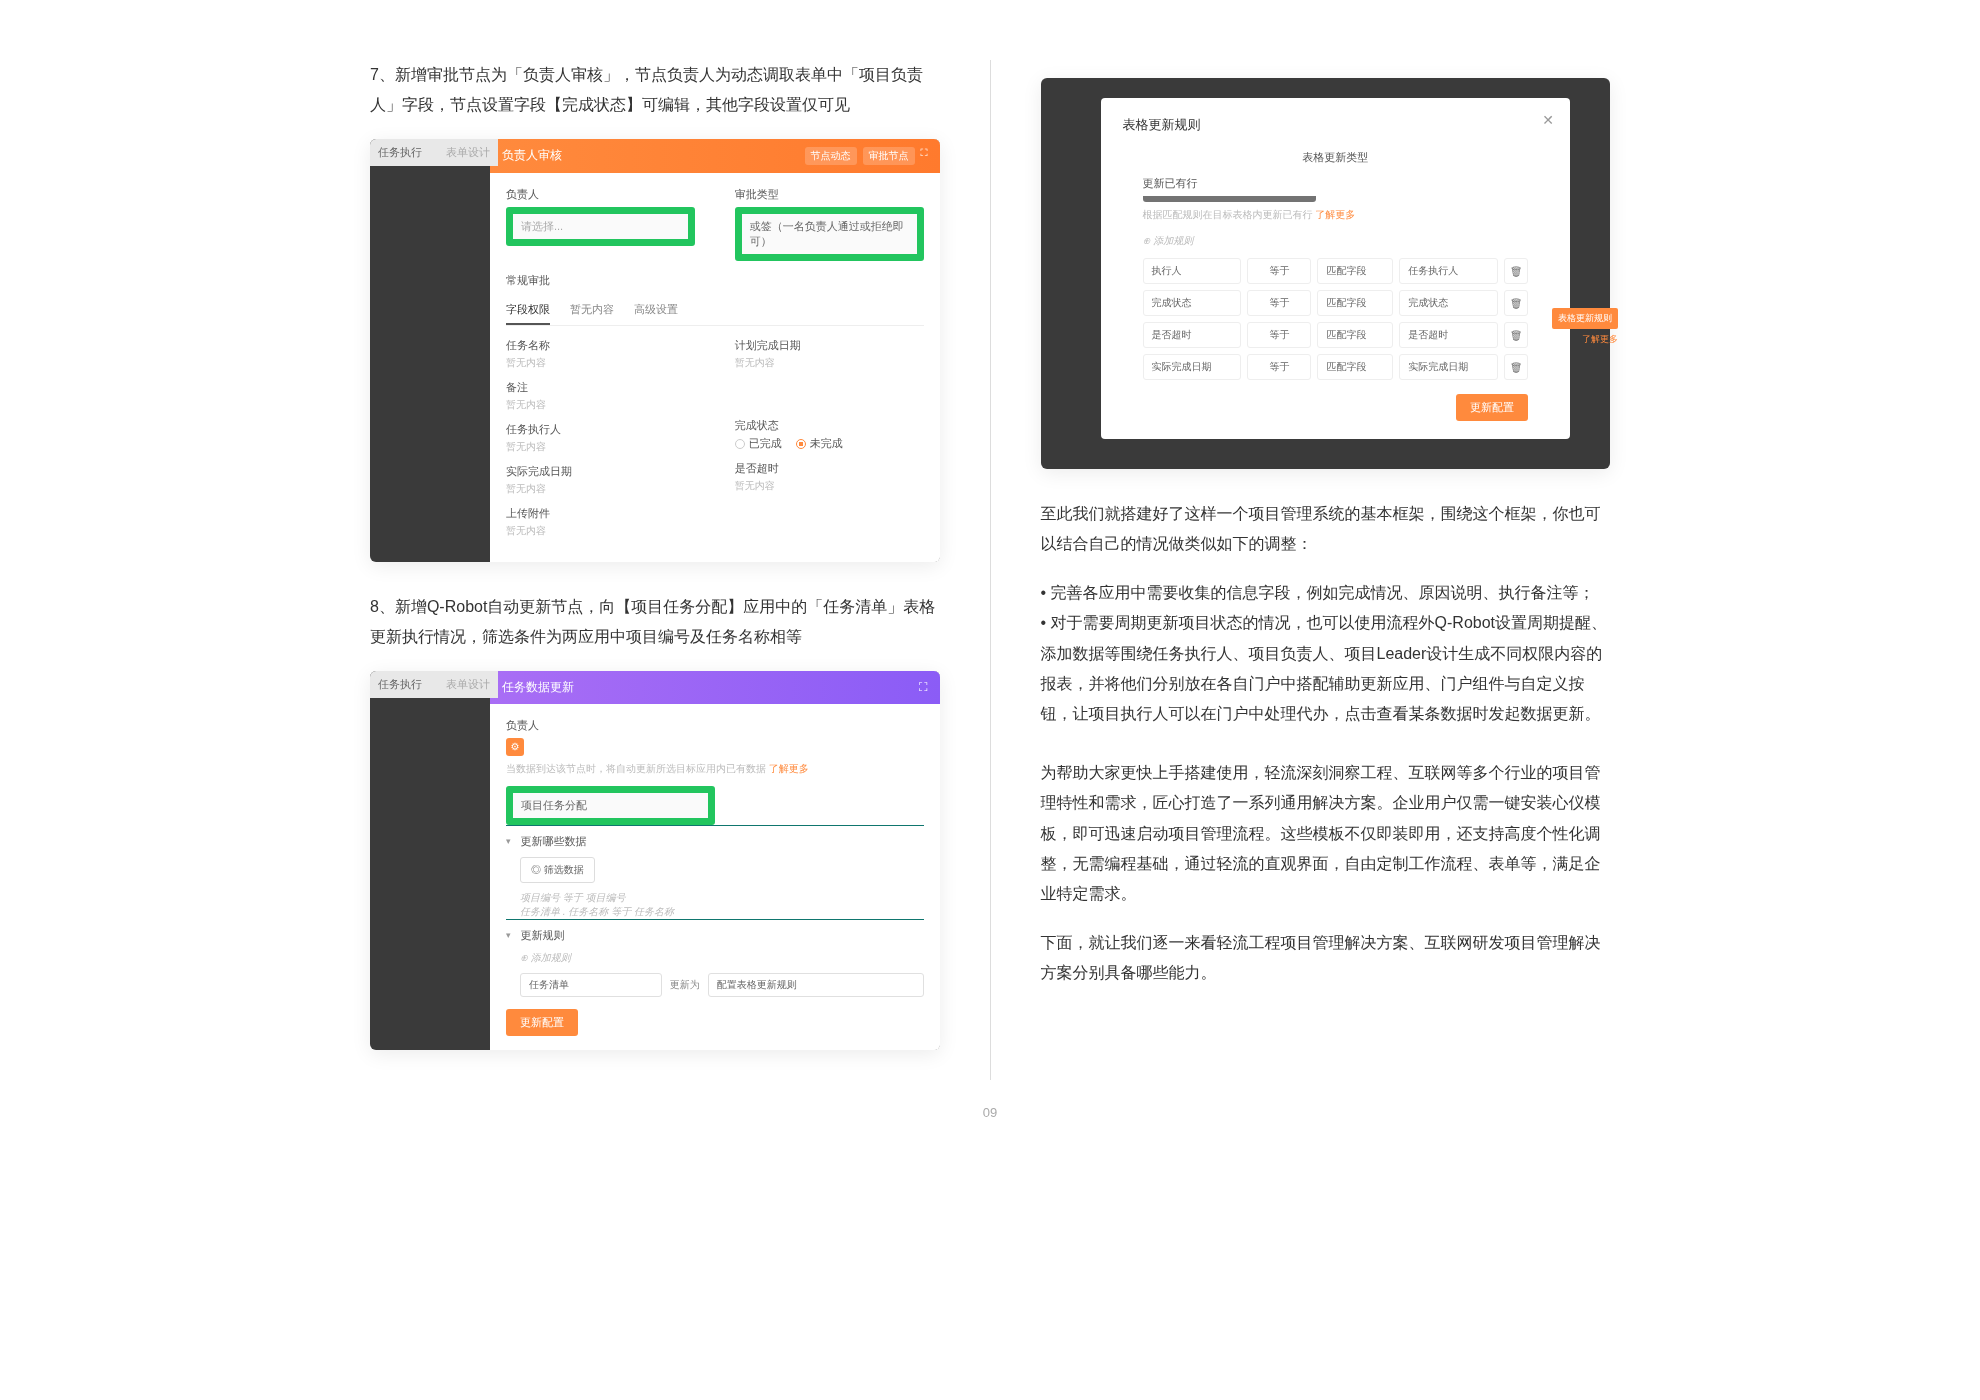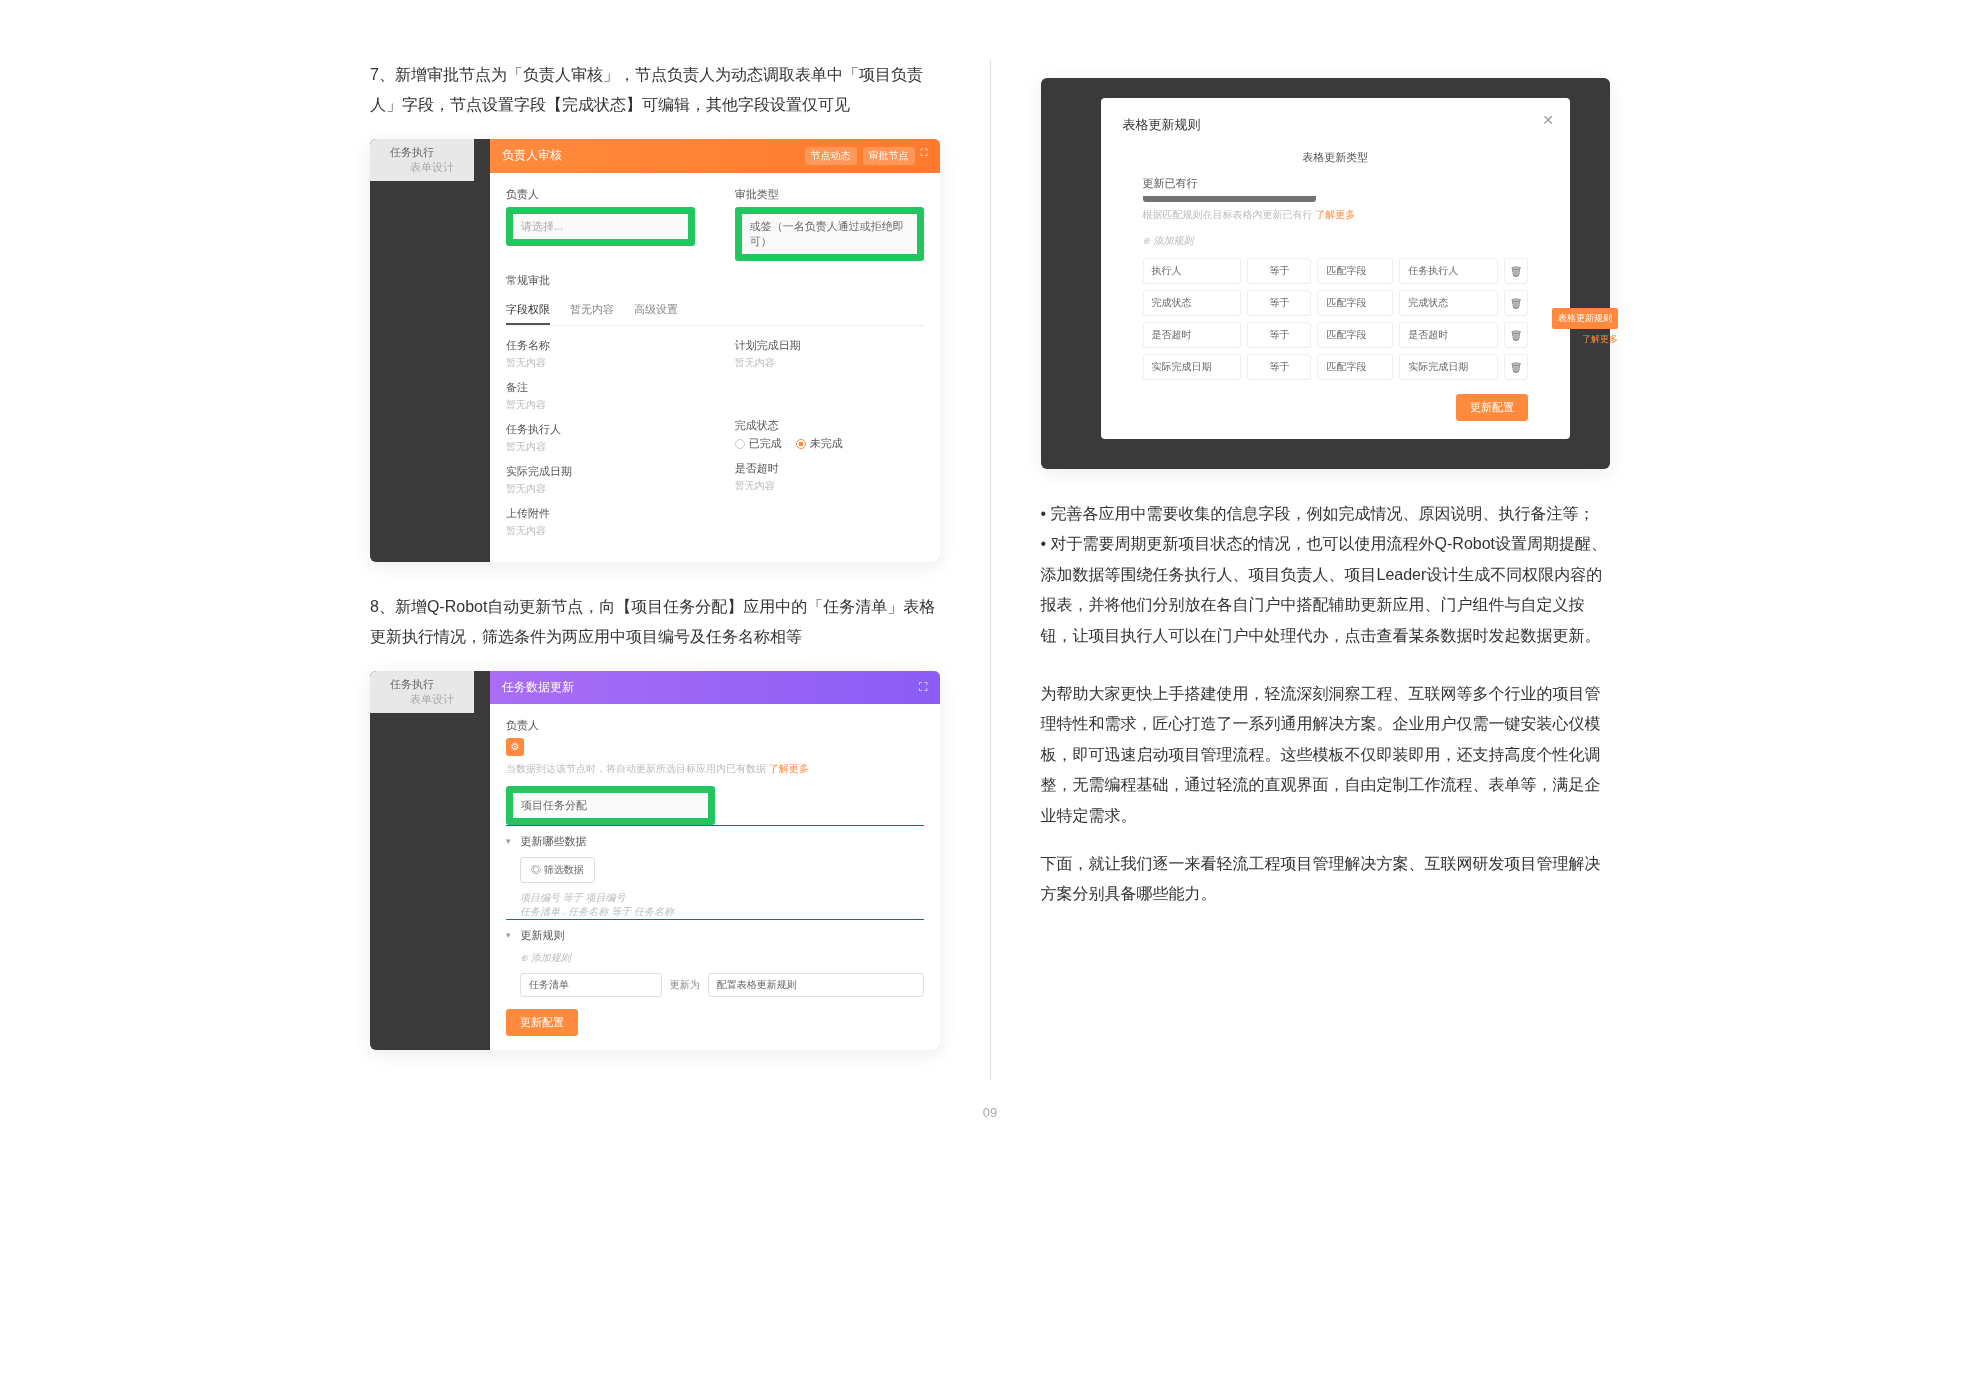--- a/index.html
+++ b/index.html
@@ -6,21 +6,21 @@
 body { font-family: -apple-system, "PingFang SC", "Microsoft YaHei", sans-serif; background: #fff; color: #333; }
 .page { width: 1320px; margin: 0 auto; display: flex; gap: 40px; padding: 60px 40px; position: relative; }
 .col { flex: 1; min-width: 0; }
 .divider { width: 1px; background: #ddd; margin: 0 10px; }
 .body-text { font-size: 16px; line-height: 1.9; margin-bottom: 18px; }
 .bullet { font-size: 16px; line-height: 1.9; }
 
 
 .shot { border-radius: 6px; overflow: hidden; margin: 18px 0 30px; box-shadow: 0 4px 20px rgba(0,0,0,0.08); background: #3a3a3a; position: relative; font-size: 11px; }
 .shot .panel { background: #fff; margin-left: 120px; border-radius: 4px 0 0 0; }
-.shot-left-label { position:absolute; left:0; top:0; width:104px; background:#e8e8e8; color:#666; font-size:11px; padding:6px 20px; }
+.shot-left-label { position:absolute; left:0; top:0; width:128px; background:#e8e8e8; color:#666; font-size:11px; padding:6px 8px; }
 
 
 .hdr-orange { background: linear-gradient(90deg,#ff8a3d,#ff7a2d); color:#fff; padding:8px 12px; font-size:12px; display:flex; justify-content:space-between; align-items:center; }
 .hdr-purple { background: linear-gradient(90deg,#a96ef5,#8b5cf6); color:#fff; padding:8px 12px; font-size:12px; display:flex; justify-content:space-between; align-items:center; }
 .hdr-badges { display:flex; gap:6px; font-size:10px;justify-content:center; }
 .hdr-badge { background:rgba(255,255,255,0.2); padding:2px 6px; border-radius:3px; }
 
 .form-area { padding: 14px 16px; background:#fff; color:#555; font-size:11px; }
 .form-row { display:flex; gap:40px; margin-bottom:12px; }
 .form-field { flex:1; }
@@ -247,20 +247,21 @@
           </div>
           <div class="modal-footer">
             <button class="btn-primary">更新配置</button>
           </div>
         </div>
       </div>
       <div class="side-tag">表格更新规则</div>
       <div class="side-sub">了解更多</div>
     </div>
 
+    <p class="body-text">至此我们就搭建好了这样一个项目管理系统的基本框架，围绕这个框架，你也可以结合自己的情况做类似如下的调整：</p>
     <p class="bullet">• 完善各应用中需要收集的信息字段，例如完成情况、原因说明、执行备注等；</p>
     <p class="bullet" style="margin-bottom:28px">• 对于需要周期更新项目状态的情况，也可以使用流程外Q-Robot设置周期提醒、添加数据等围绕任务执行人、项目负责人、项目Leader设计生成不同权限内容的报表，并将他们分别放在各自门户中搭配辅助更新应用、门户组件与自定义按钮，让项目执行人可以在门户中处理代办，点击查看某条数据时发起数据更新。</p>
     <p class="body-text">为帮助大家更快上手搭建使用，轻流深刻洞察工程、互联网等多个行业的项目管理特性和需求，匠心打造了一系列通用解决方案。企业用户仅需一键安装心仪模板，即可迅速启动项目管理流程。这些模板不仅即装即用，还支持高度个性化调整，无需编程基础，通过轻流的直观界面，自由定制工作流程、表单等，满足企业特定需求。</p>
     <p class="body-text">下面，就让我们逐一来看轻流工程项目管理解决方案、互联网研发项目管理解决方案分别具备哪些能力。</p>
   </div>
 
   <div class="page-num">09</div>
 </div>
 
 </body></html>

